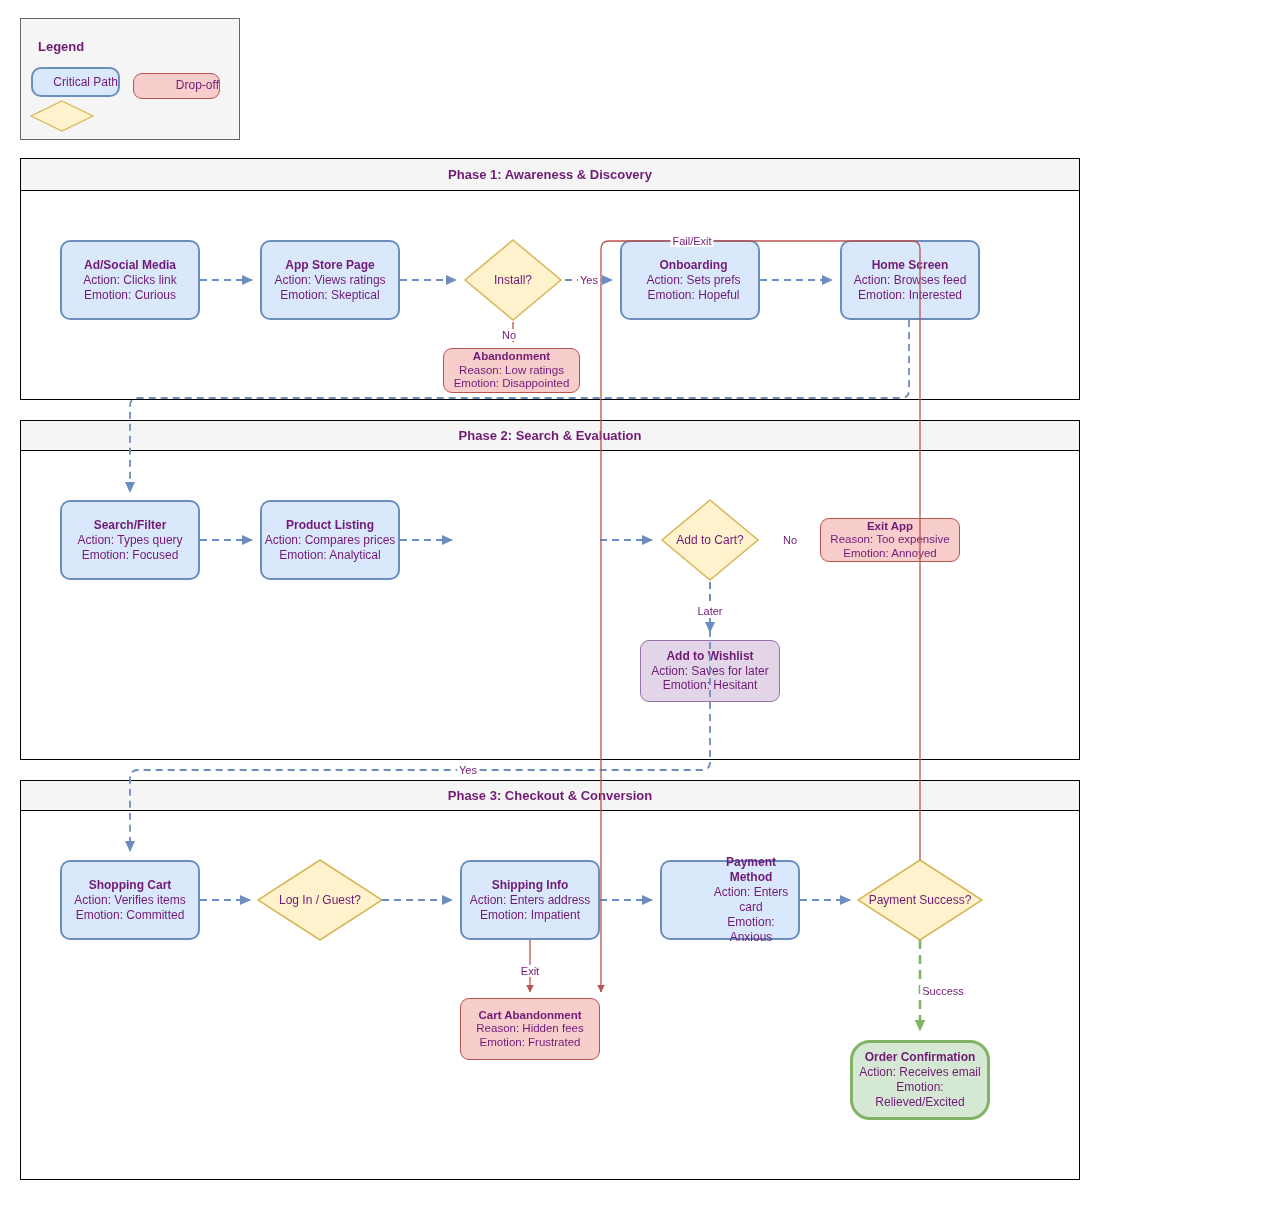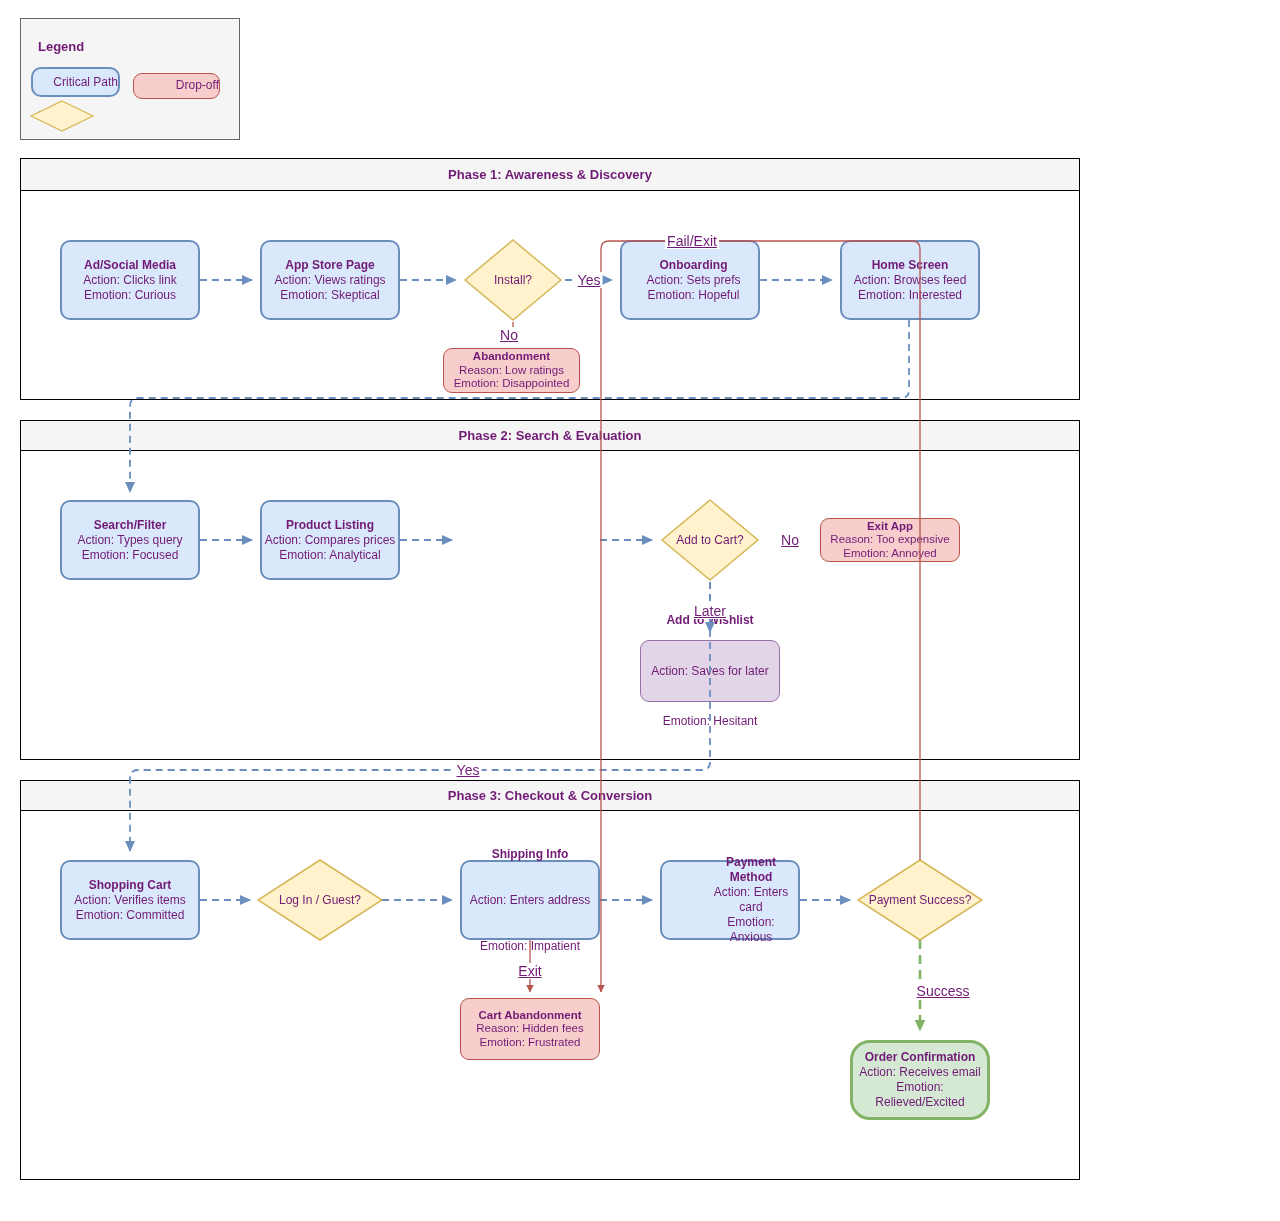--- a/index.html
+++ b/index.html
@@ -15,35 +15,35 @@
 
   
   .node{position:absolute;display:flex;flex-direction:column;align-items:center;
     justify-content:center;text-align:center;font-size:12px;line-height:15px;
     box-sizing:border-box;z-index:2;padding:2px;}
   .node .t{font-weight:bold;}
   .blue{background:#dae8fc;border:2px solid #6c8ebf;border-radius:10px;}
   .red{background:#f8cecc;border:1.3px solid #b85450;border-radius:9px;
     font-size:11.5px;line-height:13.5px;}
   .purple{background:#e1d5e7;border:1.3px solid #9673a6;border-radius:9px;
-    font-size:12px;line-height:14.5px;gap:36px;}
+    font-size:12px;line-height:14.5px;}
   .green{background:#d5e8d4;border:3px solid #82b366;border-radius:20px;}
 
   .dsvg{position:absolute;z-index:2;}
   .dlabel{position:absolute;transform:translate(-50%,-50%);font-size:12px;
     white-space:nowrap;z-index:3;}
 
   
   .edges{position:absolute;left:0;top:0;z-index:4;pointer-events:none;}
   .eb{fill:none;stroke:#6c8ebf;stroke-width:1.8;stroke-dasharray:7 5;}
   .er{fill:none;stroke:#b85450;stroke-width:1.3;}
   .eg{fill:none;stroke:#82b366;stroke-width:2.6;stroke-dasharray:9 6;}
 
-  .elabel{position:absolute;transform:translate(-50%,-50%);font-size:14px;
-    background:#fff;padding:0 2px;white-space:nowrap;z-index:5;text-decoration:underline;}
+  .elabel{position:absolute;transform:translate(-50%,-50%);font-size:11px;
+    background:#fff;padding:0 2px;white-space:nowrap;z-index:5;}
 
   
   .legend{position:absolute;left:20px;top:18px;width:220px;height:122px;
     background:#f5f5f5;border:1px solid #666;box-sizing:border-box;z-index:2;}
   .legend-title{position:absolute;left:17px;top:20px;font-weight:bold;font-size:13px;}
   .lg-box{position:absolute;display:flex;align-items:center;justify-content:flex-end;
     font-size:12px;box-sizing:border-box;}
   .lg-critical{left:10px;top:48px;width:89px;height:30px;}
   .lg-drop{left:112px;top:54px;width:87px;height:26px;border-width:1.3px;}
   .lg-dlabel{position:absolute;left:40px;top:97px;transform:translate(-50%,-50%);
@@ -135,21 +135,21 @@
 
   <div class="node blue" style="left:60px;top:860px;width:140px;height:80px;">
     <span class="t">Shopping Cart</span>
     <span>Action: Verifies items</span>
     <span>Emotion: Committed</span>
   </div>
   <svg class="dsvg" style="left:256px;top:858px;" width="128" height="84">
     <polygon points="64,2 126,42 64,82 2,42" fill="#fff2cc" stroke="#d6b656" stroke-width="1.5"></polygon>
   </svg>
   <span class="dlabel" style="left:320px;top:900px;">Log In / Guest?</span>
-  <div class="node blue" style="left:460px;top:860px;width:140px;height:80px;gap:31px;">
+  <div class="node blue" style="left:460px;top:860px;width:140px;height:80px;">
     <span class="t">Shipping Info</span>
     <span>Action: Enters address</span>
     <span>Emotion: Impatient</span>
   </div>
   <div class="node blue" style="left:660px;top:860px;width:140px;height:80px;padding-left:44px;">
     <span class="t">Payment Method</span>
     <span>Action: Enters card</span>
     <span>Emotion: Anxious</span>
   </div>
   <svg class="dsvg" style="left:856px;top:858px;" width="128" height="84">

